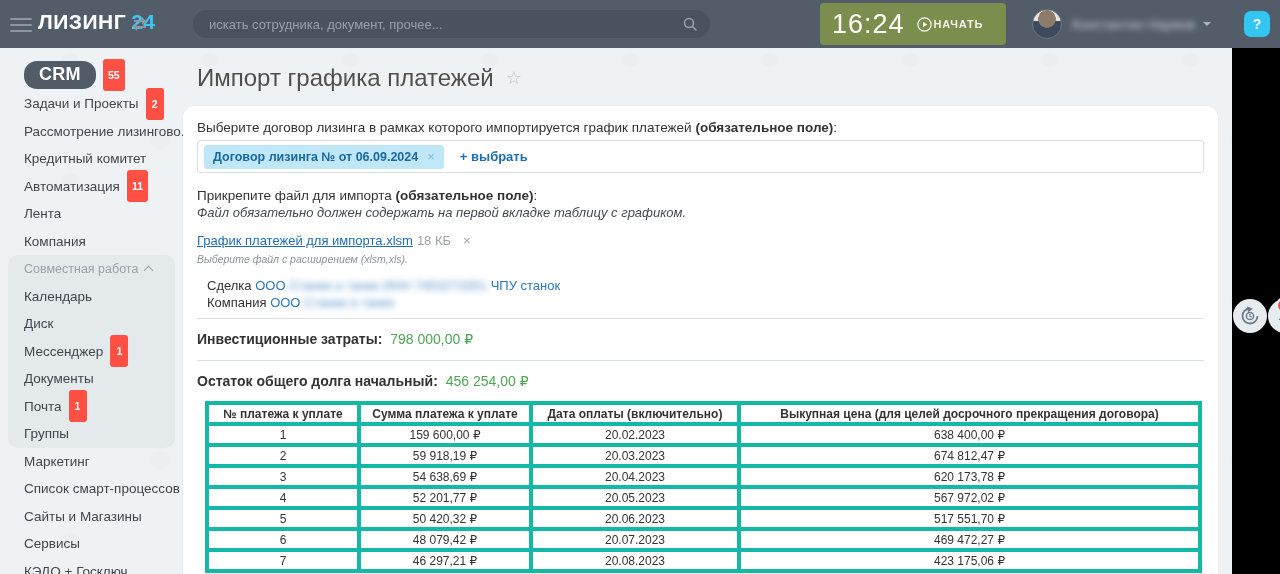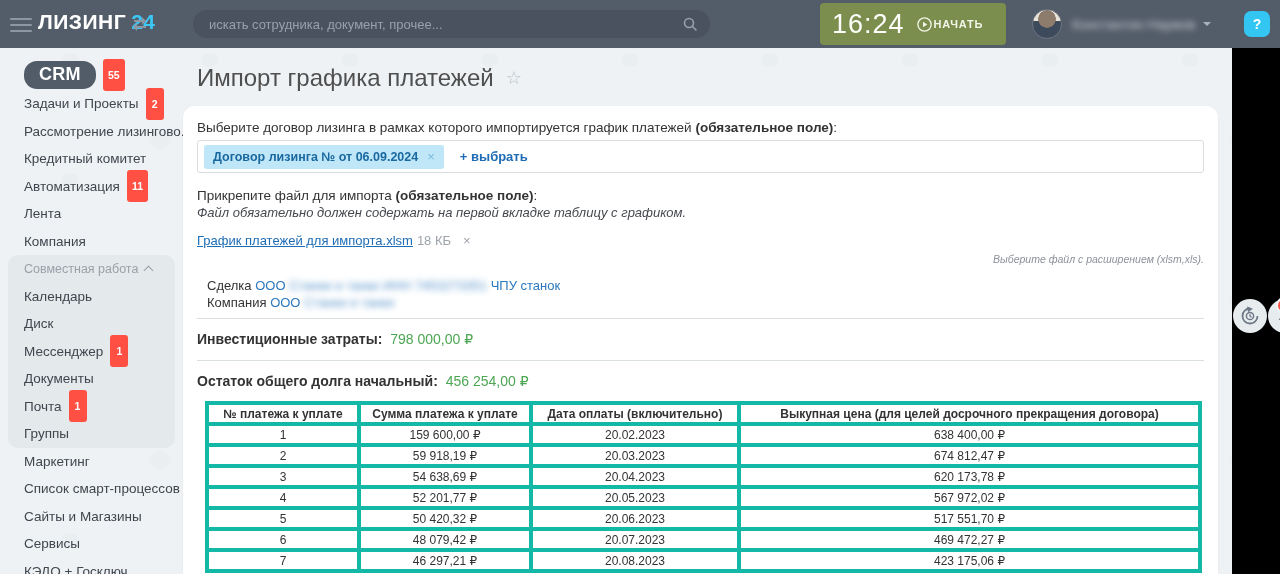--- a/index.html
+++ b/index.html
@@ -68,21 +68,21 @@
   .chip { background:#bfe7f8; border-radius:3px; height:24px; display:flex; align-items:center; padding:0 9px; font-size:12.5px; font-weight:bold; color:#19689f; cursor:pointer; }
   .chip .x { color:#79bcdd; font-weight:normal; margin-left:9px; font-size:13px; }
   .add-link { color:#1e6cb5; font-size:13px; font-weight:bold; margin-left:16px; cursor:pointer; }
   .attach-label { margin-top:15px; }
   .hint { font-size:13px; font-style:italic; color:#45494f; margin-top:2px; }
   .file-row { margin-top:13px; display:flex; align-items:center; font-size:13px; }
   .file-link { color:#1e6cb5; text-decoration:underline; cursor:pointer; }
   .file-size { color:#9da3aa; margin-left:4px; }
   .file-x { color:#9da3aa; margin-left:12px; font-size:13px; cursor:pointer; }
   .replace-btn { margin-top:10px; width:178px; height:28px; background:linear-gradient(#f5f7f8,#eef1f3); border:1px solid #d2d8dc; border-radius:3px; color:#6b7380; font-size:11.5px; font-weight:bold; letter-spacing:.6px; cursor:pointer; font-family:inherit; }
-  .ext-hint { font-size:10.5px; font-style:italic; color:#8c929a; margin-top:5px;text-align:right; }
+  .ext-hint { font-size:10.5px; font-style:italic; color:#8c929a; margin-top:5px; }
   .deal-block { margin-top:13px; padding-left:10px; font-size:13px; line-height:16.5px; }
   .lnk { color:#2b77bd; cursor:pointer; }
   .blurred { filter:blur(3px); opacity:.8; }
   .divider { border:none; border-top:1px solid #dadfe2; margin:7px 0; }
   .total-row { font-size:14px; padding:5px 0 6px; }
   .total-row b { color:#333; }
   .total-val { color:#4ca653; margin-left:4px; }
   
   .pay-table { border-collapse:collapse; width:calc(100% - 10px); margin:6px 0 0 8px; font-size:12px; color:#333; }
   .pay-table th, .pay-table td { border:4px solid #14b8a6; text-align:center; padding:1.5px 6px; height:19px; }

